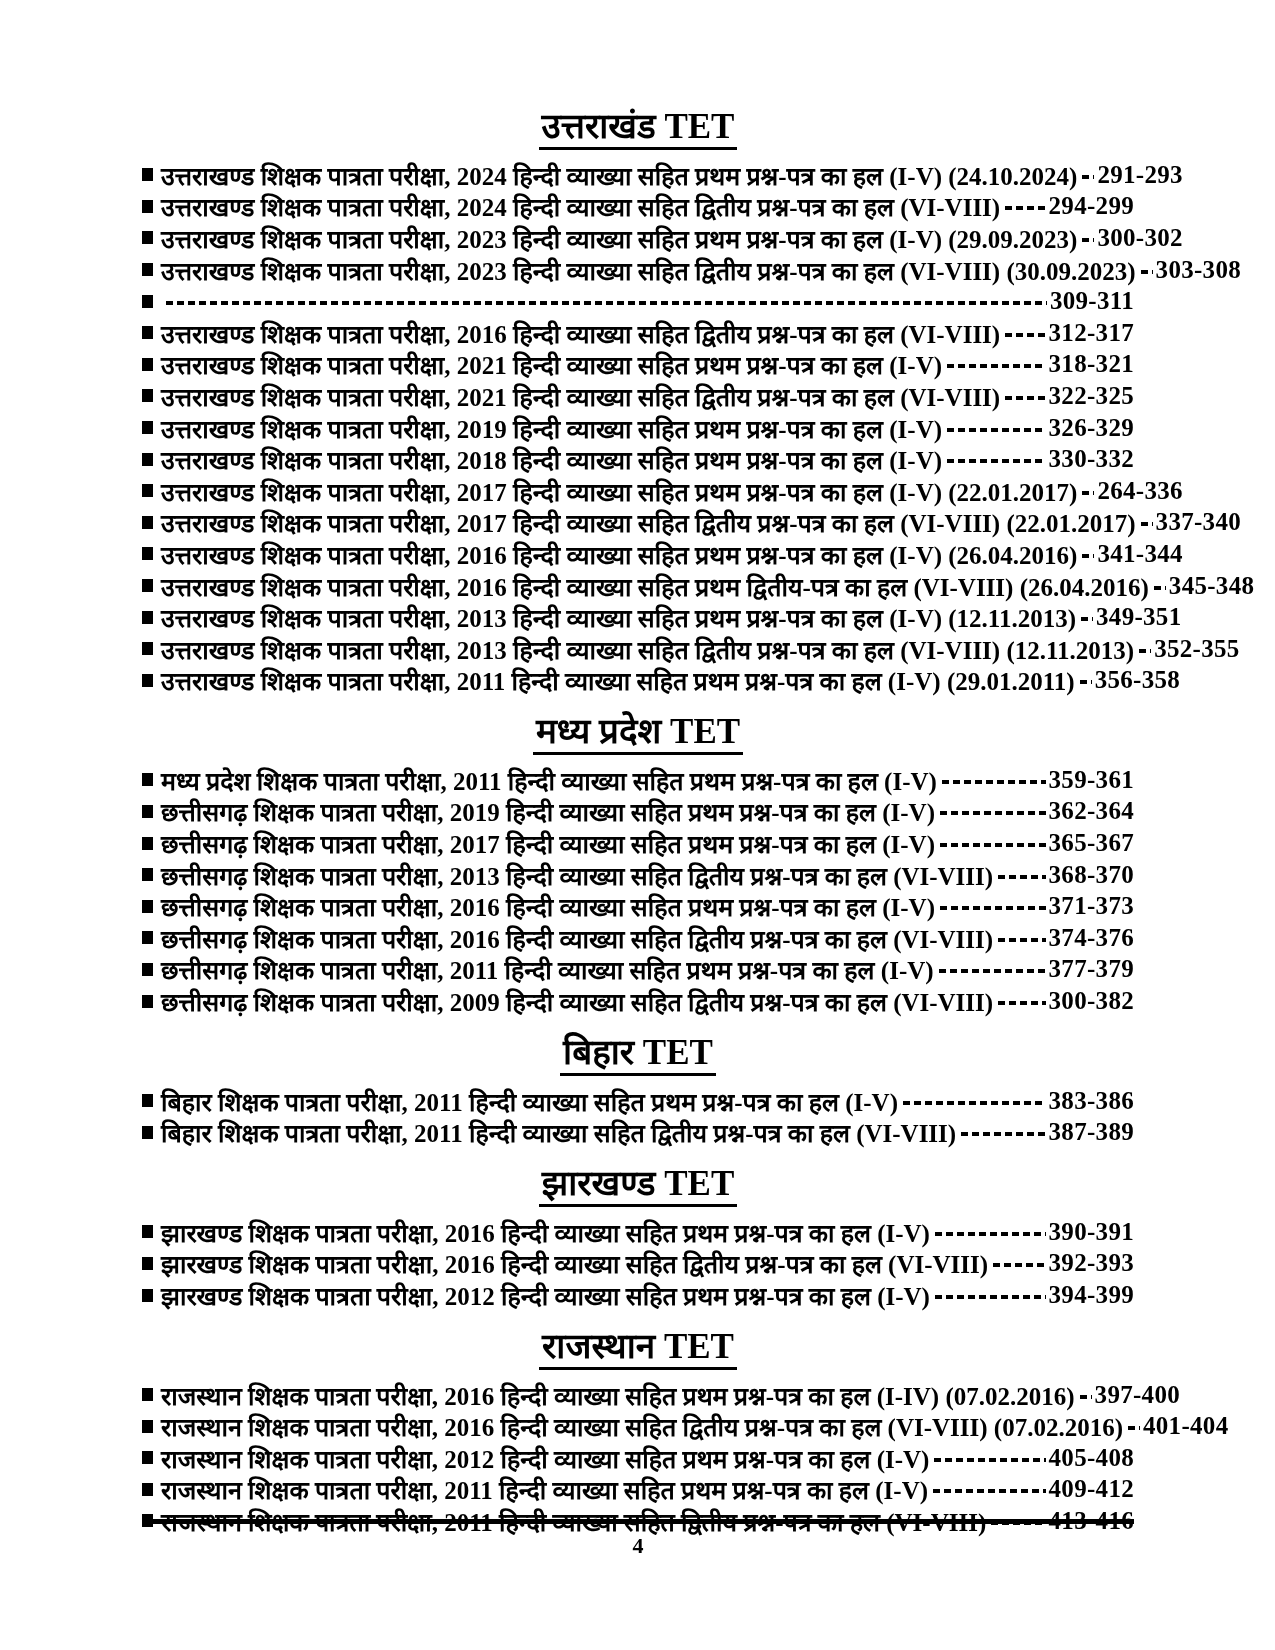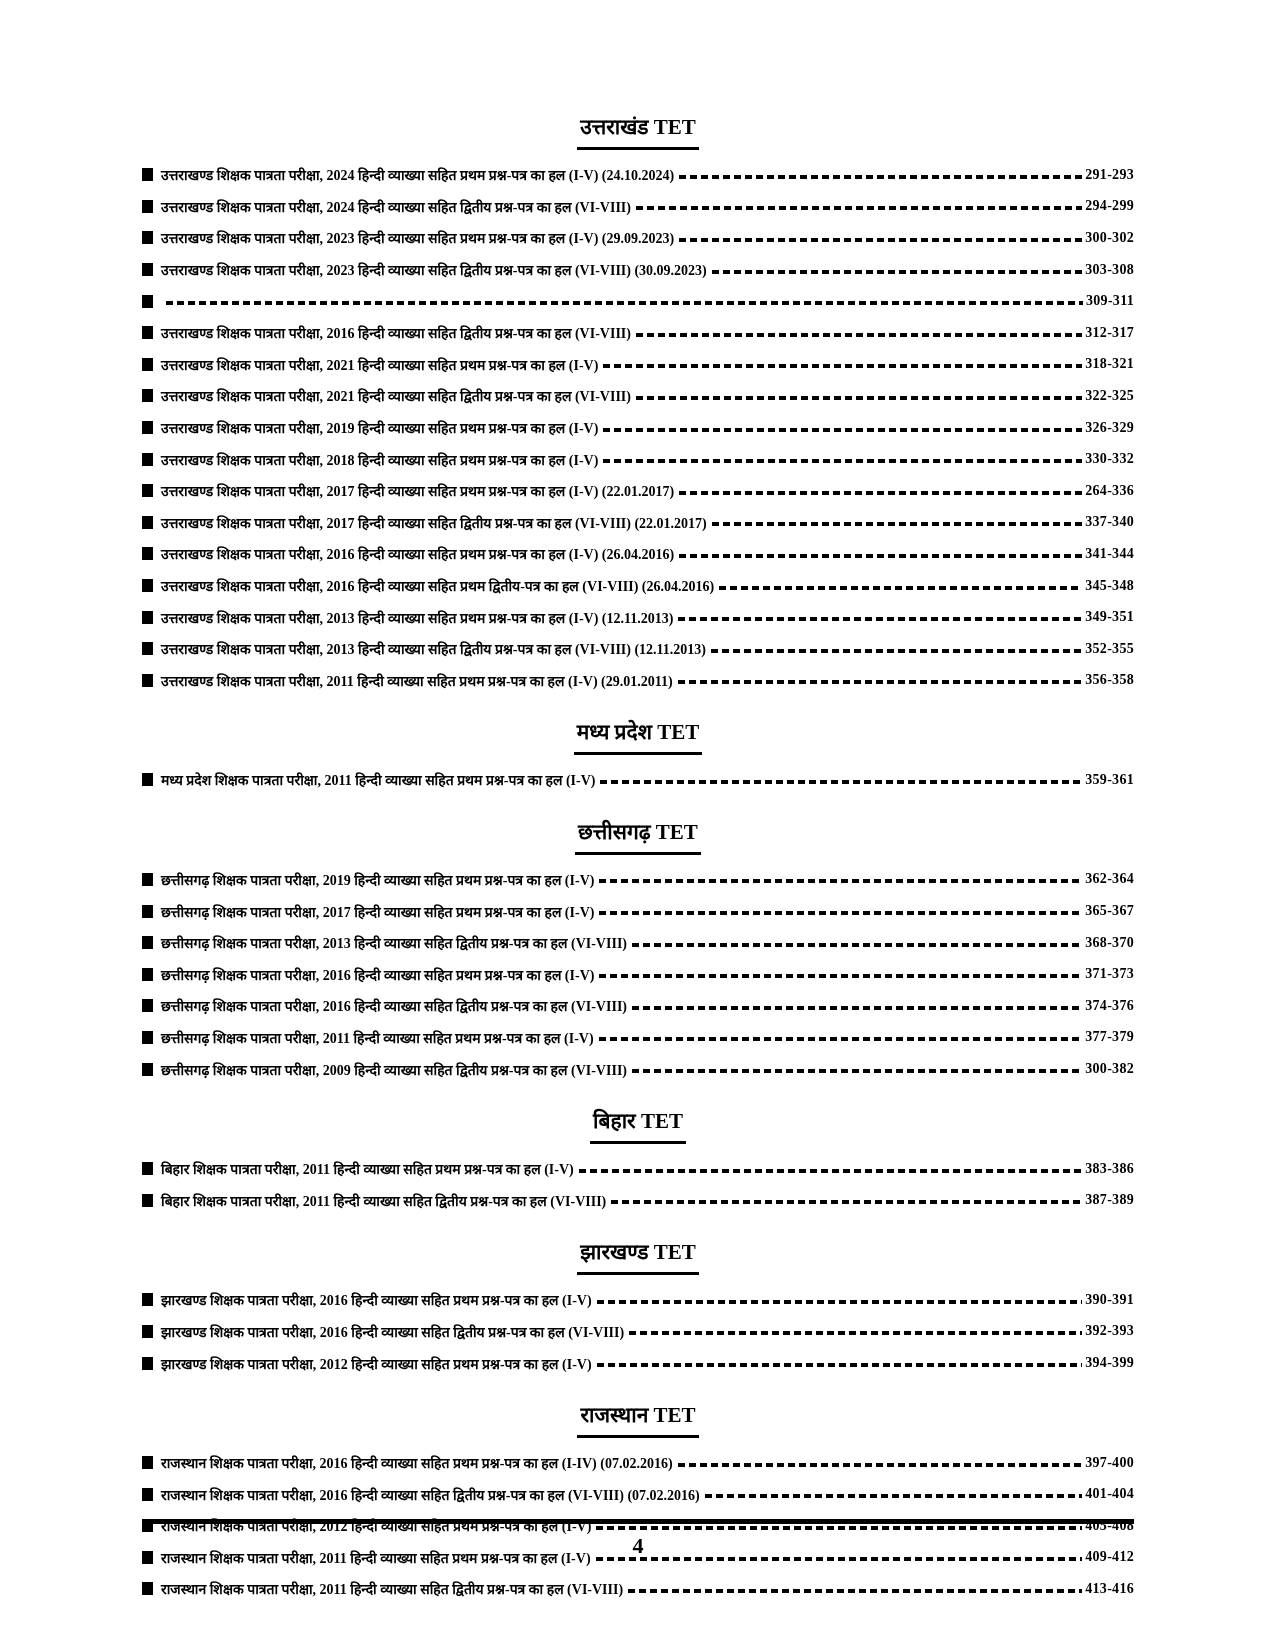--- a/index.html
+++ b/index.html
@@ -17,38 +17,38 @@
     overflow: hidden;
   }
   .content {
     position: absolute;
     left: 142px;
     top: 110px;
     width: 992px;
   }
   .section-title {
     text-align: center;
-    font-size: 21px;
+    font-size: 35px;
     font-weight: bold;
     line-height: 34px;
     margin: 19px 0 9px 0;
   }
   .section-title:first-child {
     margin-top: 0;
   }
   .heading-underline {
     display: inline-block;
     border-bottom: 3px solid #000;
     padding: 0 3px 3px 3px;
   }
   .toc-row {
     display: flex;
     align-items: center;
     height: 31.6px;
-    font-size: 14px;
+    font-size: 25px;
     font-weight: bold;
     white-space: nowrap;
   }
   .bullet {
     flex: 0 0 auto;
     width: 11px;
     height: 13px;
     background: #000;
     margin-right: 8px;
   }
@@ -193,21 +193,20 @@
         <span class="leader"></span>
         <span class="pages">356-358</span>
       </div>
       <div class="section-title"><span class="heading-underline">मध्य प्रदेश TET</span></div>
       <div class="toc-row">
         <span class="bullet"></span>
         <span class="entry-text">मध्य प्रदेश शिक्षक पात्रता परीक्षा, 2011 हिन्दी व्याख्या सहित प्रथम प्रश्न-पत्र का हल (I-V)</span>
         <span class="leader"></span>
         <span class="pages">359-361</span>
       </div>
-      <div class="section-title"><span class="heading-underline">छत्तीसगढ़ TET</span></div>
       <div class="toc-row">
         <span class="bullet"></span>
         <span class="entry-text">छत्तीसगढ़ शिक्षक पात्रता परीक्षा, 2019 हिन्दी व्याख्या सहित प्रथम प्रश्न-पत्र का हल (I-V)</span>
         <span class="leader"></span>
         <span class="pages">362-364</span>
       </div>
       <div class="toc-row">
         <span class="bullet"></span>
         <span class="entry-text">छत्तीसगढ़ शिक्षक पात्रता परीक्षा, 2017 हिन्दी व्याख्या सहित प्रथम प्रश्न-पत्र का हल (I-V)</span>
         <span class="leader"></span>

